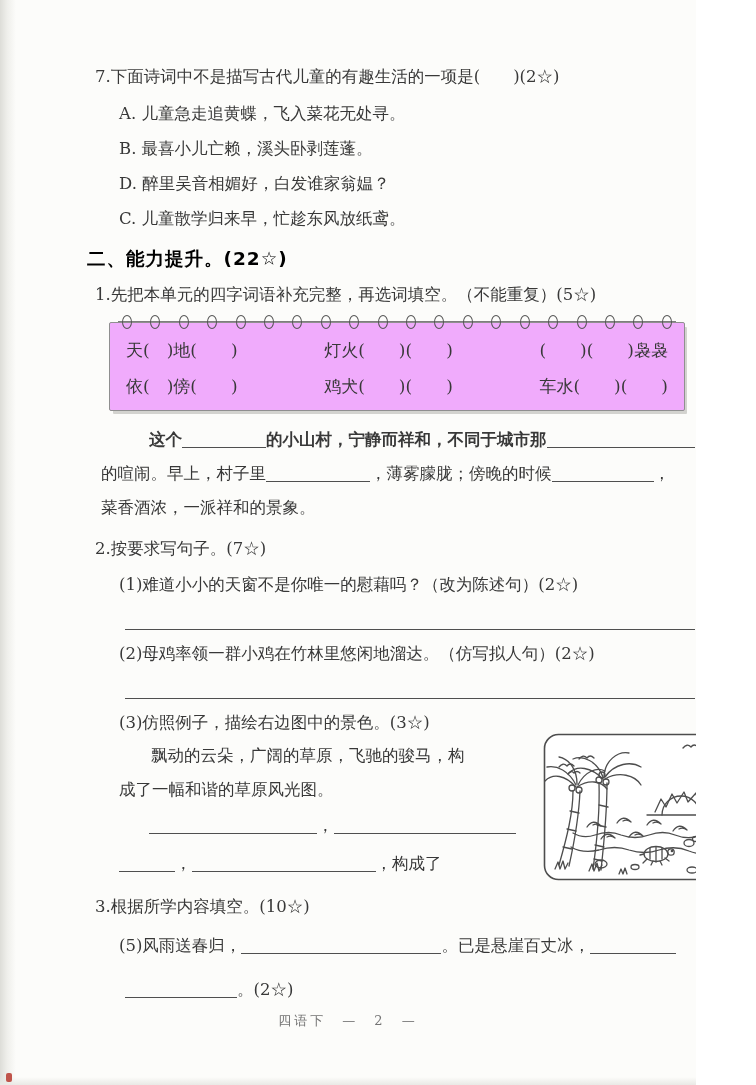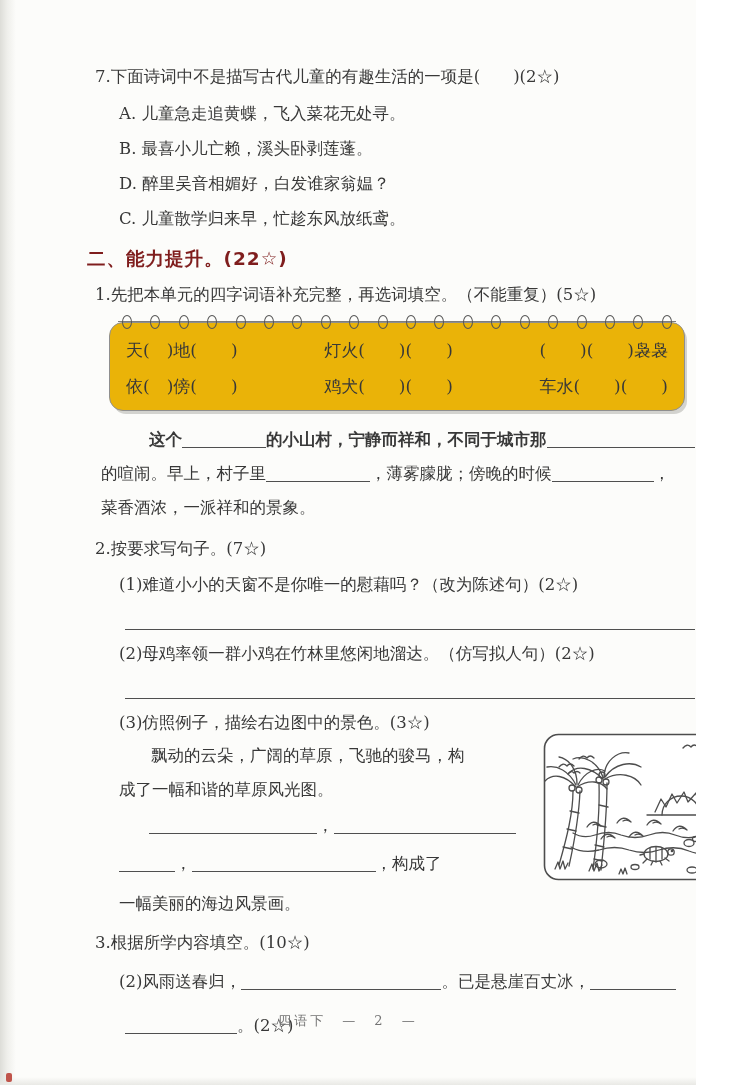--- a/index.html
+++ b/index.html
@@ -9,25 +9,25 @@
              background:linear-gradient(90deg,#ddddd8 0%,#efefeb 45%,rgba(255,255,255,0) 100%);}
   .scan-edge-bottom{position:absolute;left:0;right:0;bottom:0;height:8px;
              background:linear-gradient(0deg,#e9e9e5,rgba(255,255,255,0));}
   .scan-mark{position:absolute;left:6px;bottom:3px;width:6px;height:9px;background:#c0544b;border-radius:2px;}
   .content{position:absolute;left:95px;top:64px;width:604px;font-size:16.5px;line-height:26px;}
 
   .stem7{line-height:26px;}
   .option{margin:12px 0 0 24px;line-height:23px;}
 
   .section-title{font-family:"DejaVu Sans","Liberation Sans",sans-serif;font-weight:700;
-                 font-size:18.5px;letter-spacing:1px;margin:16px 0 10px -8px;color:#7f1d1d;}
+                 font-size:18.5px;letter-spacing:1px;margin:16px 0 10px -8px;color:#000000;}
   .q1stem{margin-top:8px;}
 
-  .wordbox{position:relative;margin:14px 0 0 14px;width:542px;background:#eab308;
-           border:1.5px solid #8f8f8f;border-radius:14px;box-shadow:3px 4px 0 -1px #d3d3cf;
+  .wordbox{position:relative;margin:14px 0 0 14px;width:542px;background:#f0abfc;
+           border:1.5px solid #8f8f8f;border-radius:2px;box-shadow:3px 4px 0 -1px #d3d3cf;
            padding:15px 16px 12px;}
   .rings{position:absolute;top:-8px;left:12px;right:12px;height:14px;display:flex;justify-content:space-between;}
   .rings::before{content:"";position:absolute;top:6px;left:-4px;right:-4px;border-top:1.5px solid #7d7d7d;}
   .ring{width:8px;height:12px;border:1.6px solid #565656;border-radius:50%;background:transparent;position:relative;}
   .boxrow{display:flex;justify-content:space-between;font-size:17px;line-height:24px;white-space:nowrap;}
   .boxrow + .boxrow{margin-top:12px;}
 
   .blank{display:inline-block;border-bottom:1.3px solid #4f4f4f;height:1em;vertical-align:-3px;}
 
   .fillpara{margin:12px 0 0 6px;}
@@ -199,26 +199,25 @@
         </svg>
       </div>
       <div class="exline ex1">飘动的云朵，广阔的草原，飞驰的骏马，构</div>
       <div class="exline">成了一幅和谐的草原风光图。</div>
       <div class="exline exrow exrow1">
         <span class="blank" style="width:168px"></span><span>，</span><span class="blank" style="width:182px"></span>
       </div>
       <div class="exline exrow">
         <span class="blank" style="width:56px"></span><span>，</span><span class="blank" style="width:184px"></span><span>，构成了</span>
       </div>
-      <div class="exline ex5">一幅美丽的海边风景画。</div>
     </div>
 
     <div class="qstem">3.根据所学内容填空。(10☆)</div>
     <div class="q3row">
-      <span>(2)风雨送春归，</span><span class="blank" style="width:200px"></span><span>。已是悬崖百丈冰，</span><span class="blank" style="width:86px"></span>
+      <span>(5)风雨送春归，</span><span class="blank" style="width:200px"></span><span>。已是悬崖百丈冰，</span><span class="blank" style="width:86px"></span>
     </div>
     <div class="q3row2">
       <span class="blank" style="width:112px"></span><span>。(2☆)</span>
     </div>
 
   </div>
 
   <div class="footer">四语下　—　2　—</div>
 </div>
 

